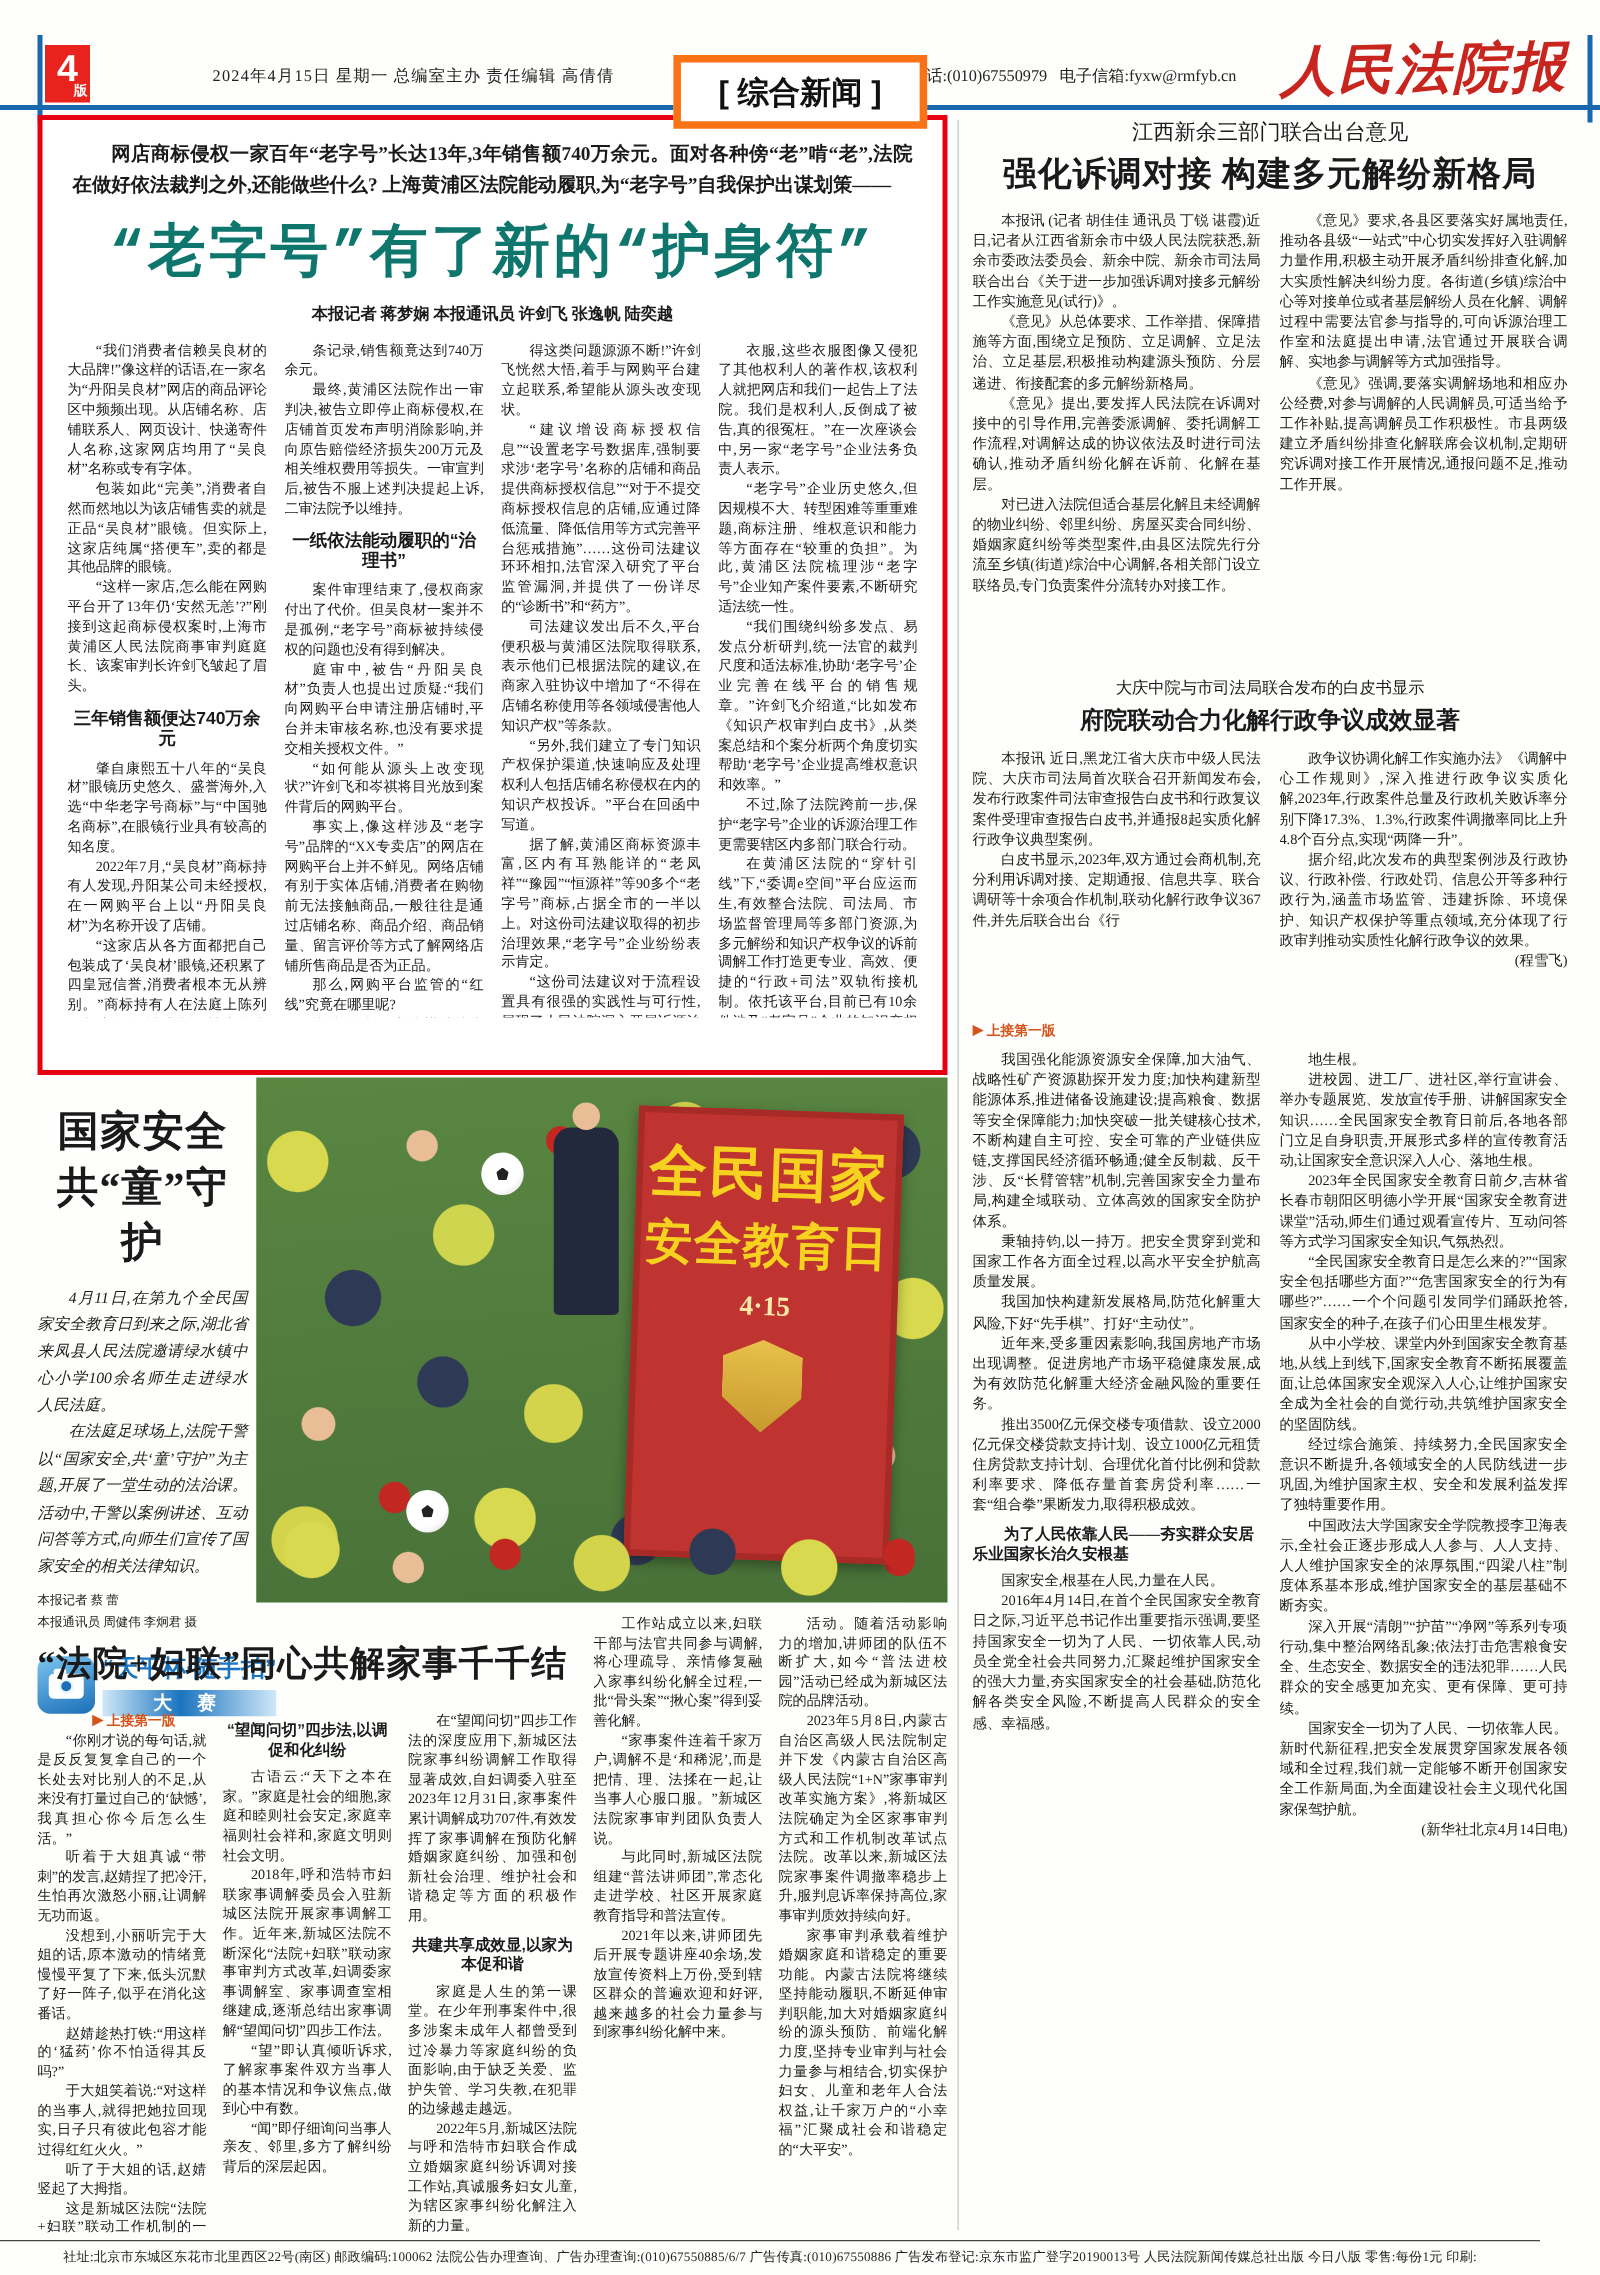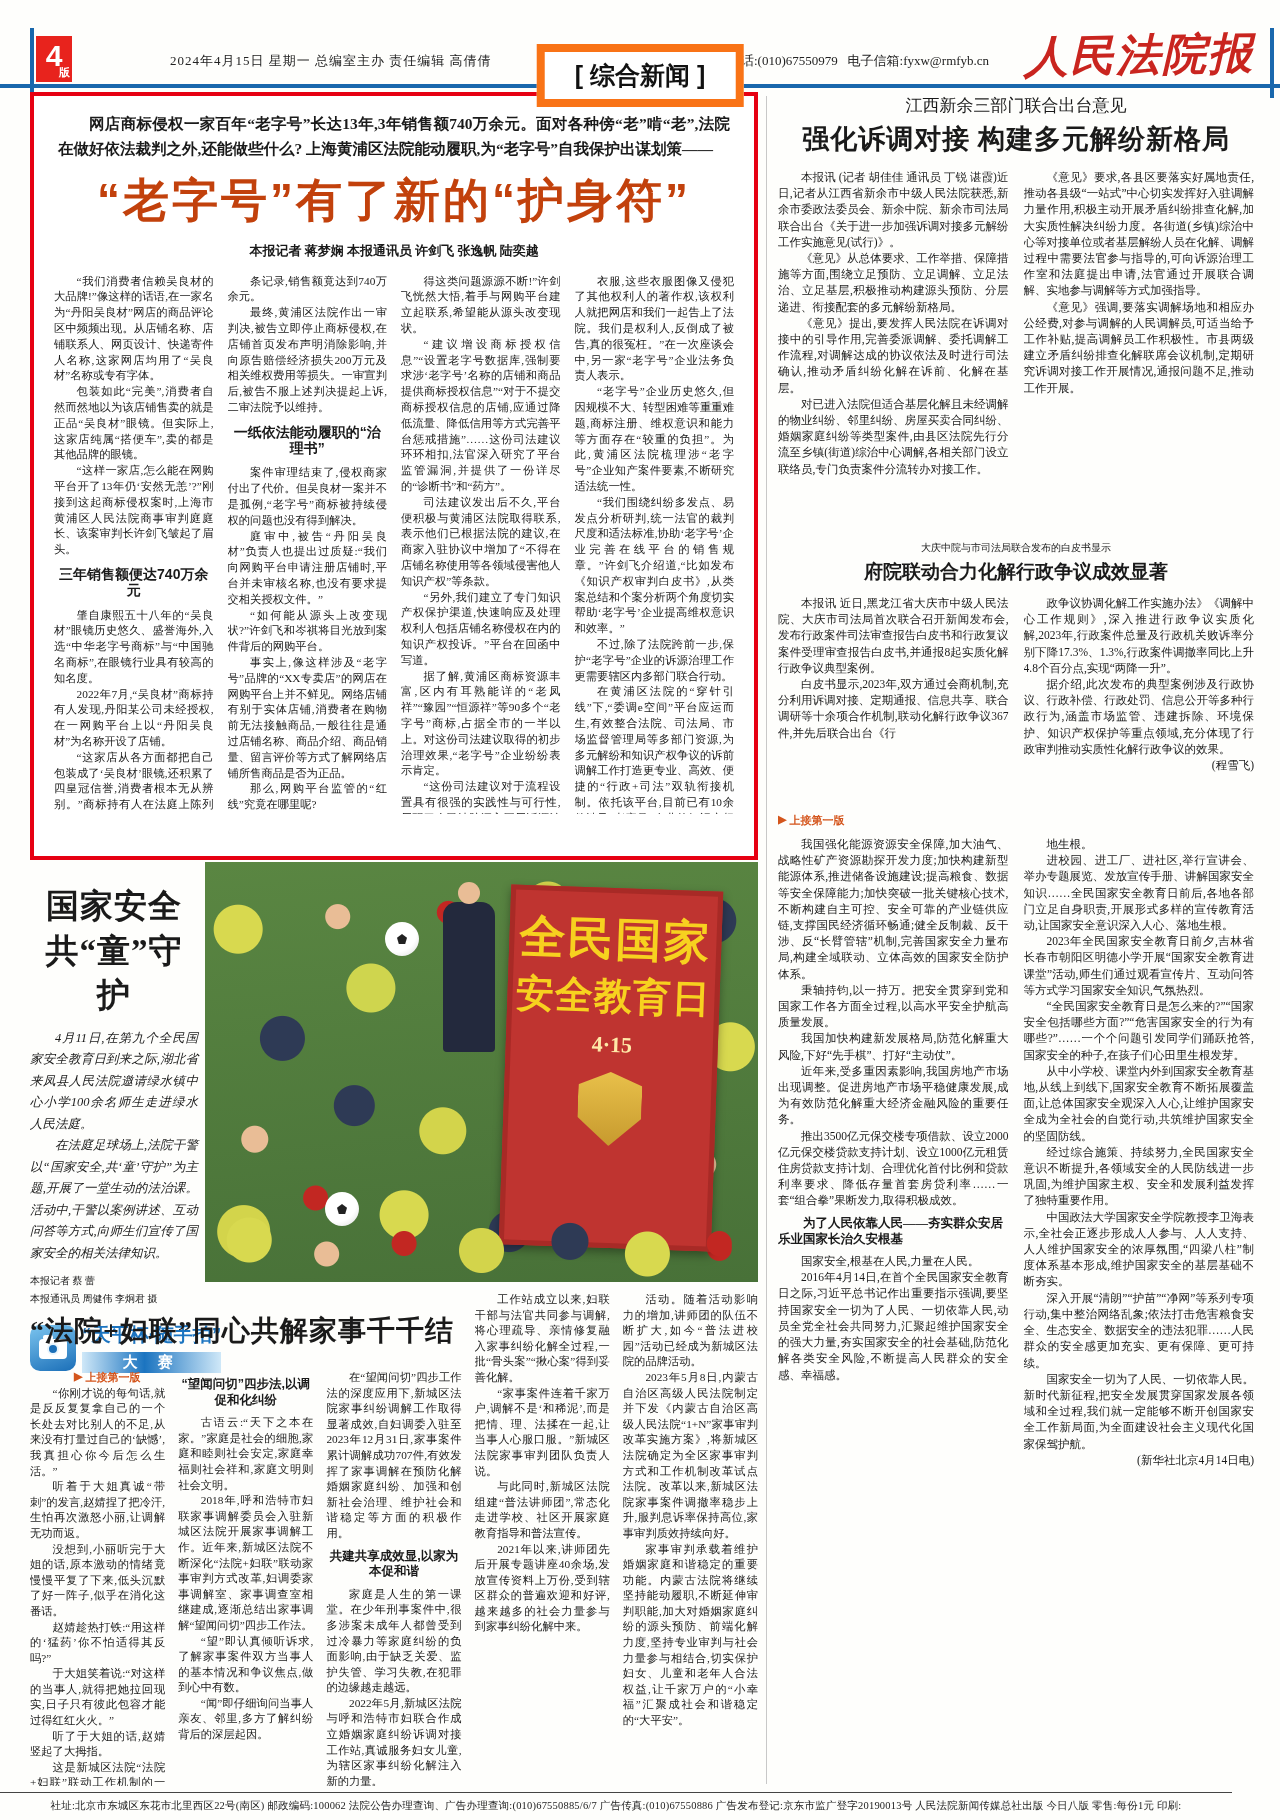--- a/index.html
+++ b/index.html
@@ -9,34 +9,34 @@
   
   .hdr{position:absolute;left:0;top:0;width:1280px;height:84px;border-bottom:4px solid #1967ac;}
   .hdr .vbar-l{position:absolute;left:30px;top:28px;width:4px;height:70px;background:#1967ac;}
   .hdr .vbar-r{position:absolute;right:6px;top:28px;width:4px;height:70px;background:#1967ac;}
   .edition{position:absolute;left:36px;top:36px;width:36px;height:46px;background:#e8231d;color:#fff;
            text-align:center;font-weight:bold;}
   .edition .num{font-size:30px;line-height:40px;font-family:"Liberation Sans",sans-serif;}
   .edition .ban{position:absolute;right:2px;bottom:2px;font-size:11px;}
   .dateline{position:absolute;left:170px;top:52px;font-size:13px;letter-spacing:1px;color:#222;}
   .sectionbox{position:absolute;left:50%;transform:translateX(-50%);top:44px;z-index:3;background:#fff;
-              border:8px solid #f97316;padding:7px 30px;font-size:25px;font-weight:bold;
+              border:6px solid #f97316;padding:7px 30px;font-size:25px;font-weight:bold;
               font-family:"Liberation Sans","DejaVu Sans",sans-serif;color:#111;}
   .contact{position:absolute;left:702px;top:52px;font-size:13px;color:#222;}
   .masthead{position:absolute;right:26px;top:26px;font-size:44px;font-weight:bold;font-style:italic;
             color:#c9251f;letter-spacing:2px;transform:rotate(-1deg);
             font-family:"Liberation Serif",serif;}
 
   
   .feature{position:absolute;left:30px;top:92px;width:728px;height:768px;border:4px solid #e60012;
            box-sizing:border-box;padding:14px 20px 10px;background:#fff;}
   .f-intro{margin:2px 4px 8px;font-size:15.5px;font-weight:bold;line-height:1.6;text-align:justify;
            text-indent:2em;}
-  .f-head{margin:4px 0 10px;text-align:center;color:#c2410c;font-size:46px;font-weight:800;
-          letter-spacing:3px;font-family:Liberation Sans, sans-serif;white-space:nowrap;}
+  .f-head{margin:4px 0 10px;text-align:center;color:#0f766e;font-size:46px;font-weight:800;
+          letter-spacing:3px;font-family:Liberation Mono, monospace;white-space:nowrap;}
   .f-byline{text-align:center;font-size:13px;font-weight:bold;margin:0 0 14px;}
   .f-cols{display:flex;gap:14px;height:540px;overflow:hidden;}
   .fcol{flex:1;font-size:11.3px;line-height:15.8px;text-align:justify;overflow:hidden;}
   .fcol p{margin:0;text-indent:2em;}
   .colhead{text-align:center;font-family:"Liberation Sans","DejaVu Sans",sans-serif;font-weight:bold;
            font-size:14px;margin:9px 0;}
   .signoff{text-align:right;margin:2px 0 0;text-indent:0 !important;}
 
   
   .safety{position:absolute;left:30px;top:884px;width:168px;height:400px;}
@@ -304,21 +304,21 @@
             <p>对已进入法院但适合基层化解且未经调解的物业纠纷、邻里纠纷、房屋买卖合同纠纷、婚姻家庭纠纷等类型案件,由县区法院先行分流至乡镇(街道)综治中心调解,各相关部门设立联络员,专门负责案件分流转办对接工作。</p>
           </div>
         <div class="rcol">
             <p>《意见》要求,各县区要落实好属地责任,推动各县级“一站式”中心切实发挥好入驻调解力量作用,积极主动开展矛盾纠纷排查化解,加大实质性解决纠纷力度。各街道(乡镇)综治中心等对接单位或者基层解纷人员在化解、调解过程中需要法官参与指导的,可向诉源治理工作室和法庭提出申请,法官通过开展联合调解、实地参与调解等方式加强指导。</p>
             <p>《意见》强调,要落实调解场地和相应办公经费,对参与调解的人民调解员,可适当给予工作补贴,提高调解员工作积极性。市县两级建立矛盾纠纷排查化解联席会议机制,定期研究诉调对接工作开展情况,通报问题不足,推动工作开展。</p>
           </div>
       </div>
     </section>
 
     <section style="margin-top:16px;">
-      <p class="kicker" style="font-size:10px;">大庆中院与市司法局联合发布的白皮书显示</p>
+      <p class="kicker" style="font-size:13px;">大庆中院与市司法局联合发布的白皮书显示</p>
       <h2 class="rail-head-b">府院联动合力化解行政争议成效显著</h2>
       <div class="railcols h-b">
         <div class="rcol">
             <p>本报讯 近日,黑龙江省大庆市中级人民法院、大庆市司法局首次联合召开新闻发布会,发布行政案件司法审查报告白皮书和行政复议案件受理审查报告白皮书,并通报8起实质化解行政争议典型案例。</p>
             <p>白皮书显示,2023年,双方通过会商机制,充分利用诉调对接、定期通报、信息共享、联合调研等十余项合作机制,联动化解行政争议367件,并先后联合出台《行</p>
           </div>
         <div class="rcol">
             <p>政争议协调化解工作实施办法》《调解中心工作规则》,深入推进行政争议实质化解,2023年,行政案件总量及行政机关败诉率分别下降17.3%、1.3%,行政案件调撤率同比上升4.8个百分点,实现“两降一升”。</p>
             <p>据介绍,此次发布的典型案例涉及行政协议、行政补偿、行政处罚、信息公开等多种行政行为,涵盖市场监管、违建拆除、环境保护、知识产权保护等重点领域,充分体现了行政审判推动实质性化解行政争议的效果。</p>
             <p class="signoff">(程雪飞)</p>

